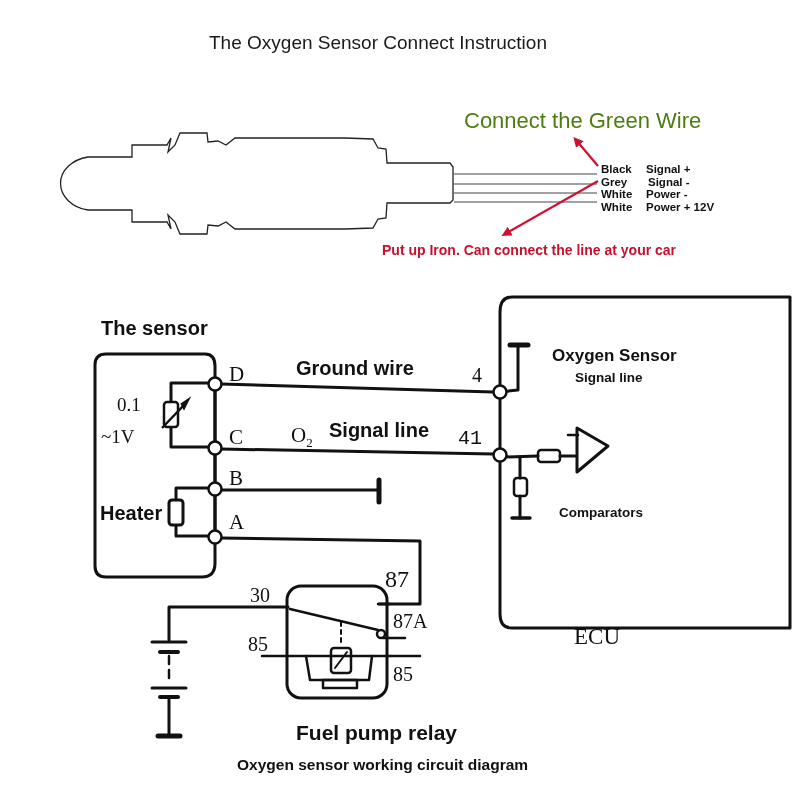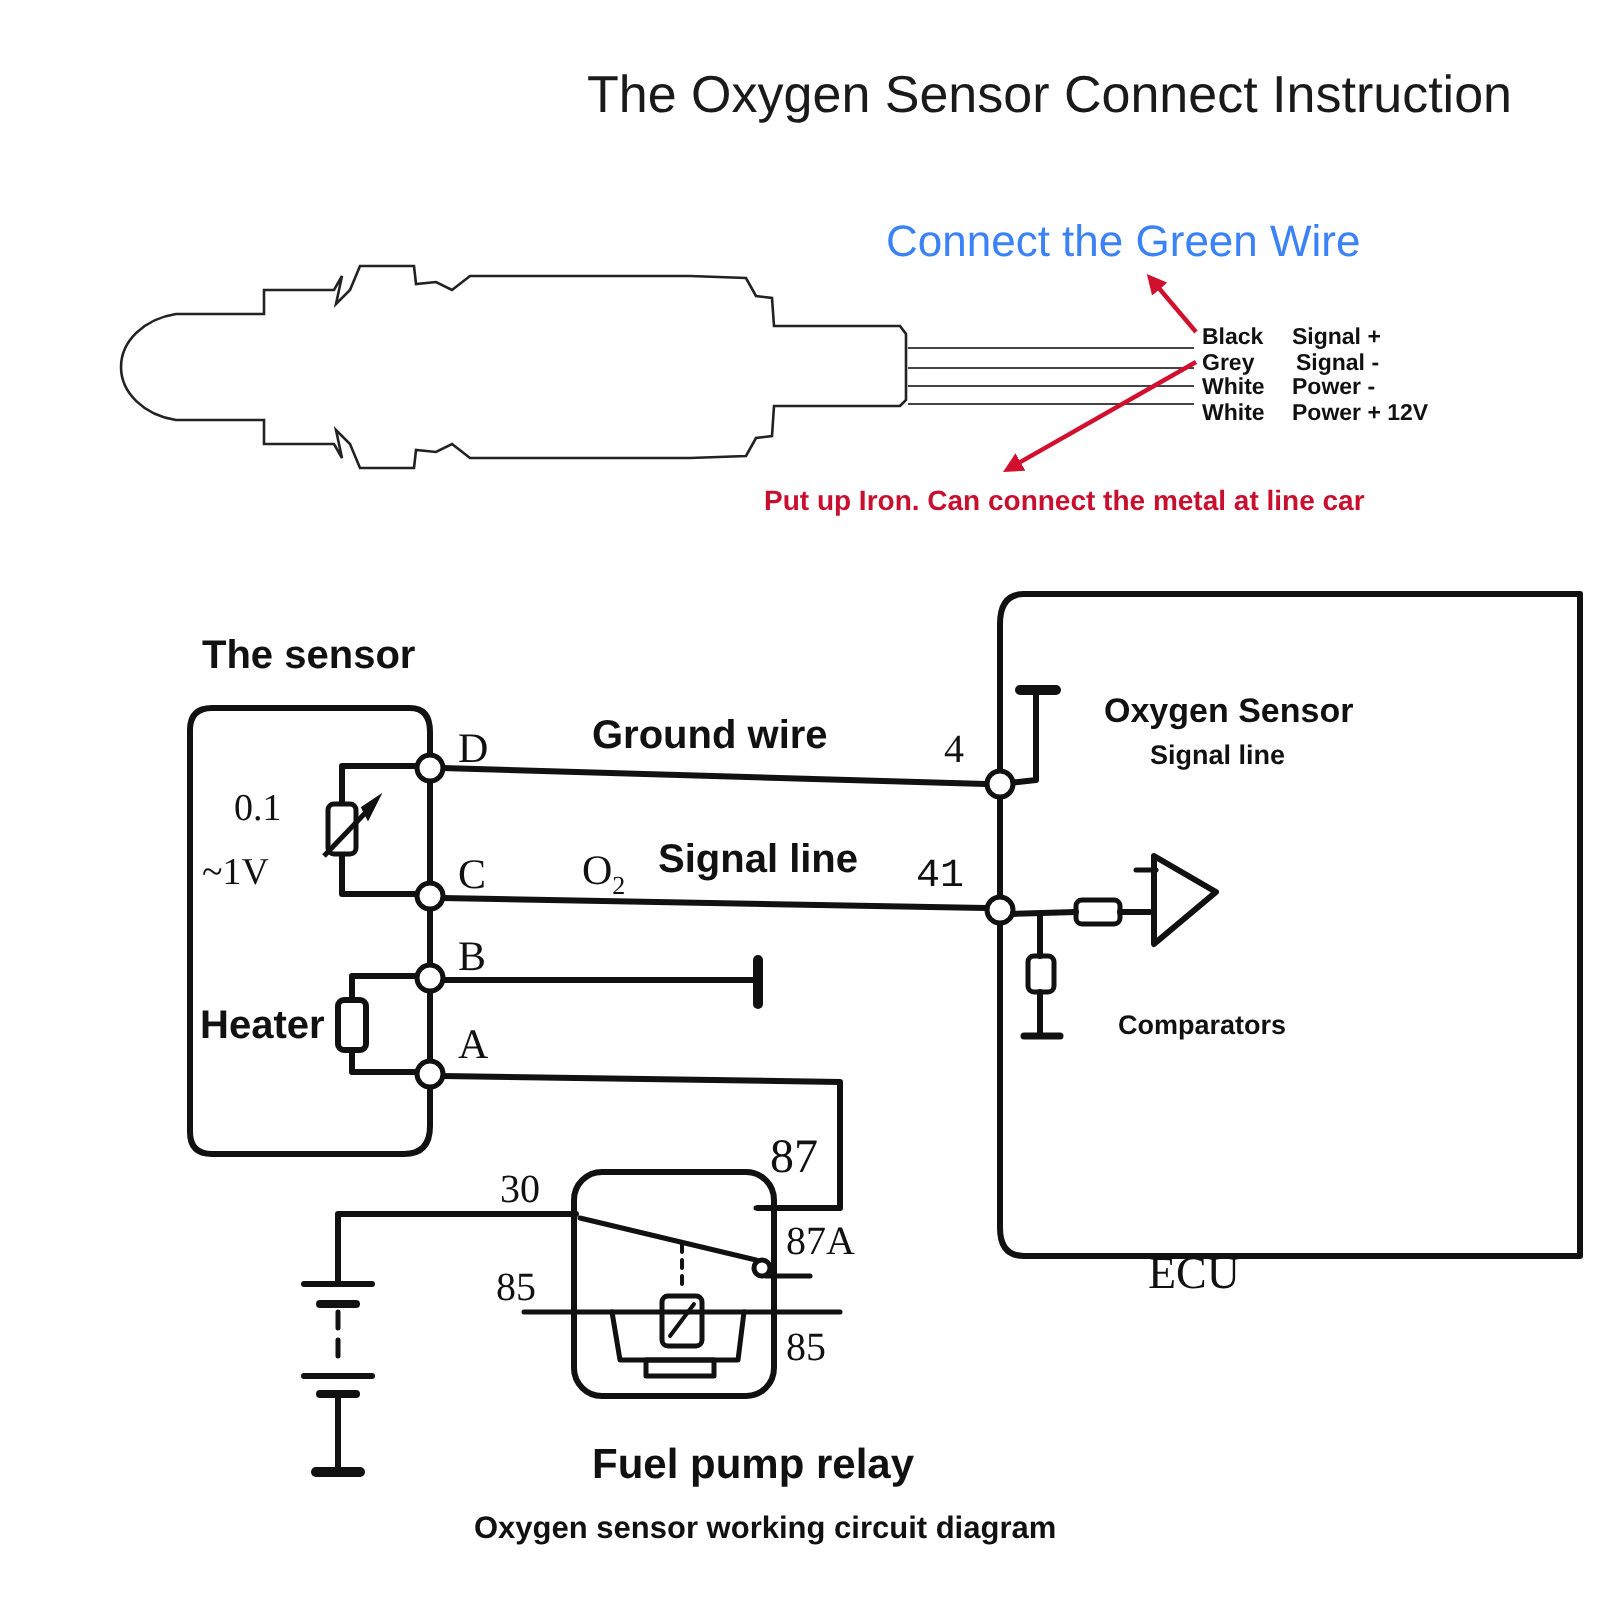--- a/index.html
+++ b/index.html
@@ -1,20 +1,20 @@
 <!DOCTYPE html>
 <html><head>
 <meta charset="utf-8">
 <style>
   html, body { margin:0; padding:0; background:#ffffff; }
   body { width:800px; height:800px; position:relative; overflow:hidden;
          font-family:"Liberation Sans", sans-serif; color:#111; }
   .abs { position:absolute; white-space:nowrap; }
-  .title { left:0; width:756px; top:32px; text-align:right; font-size:26px; color:#1a1a1a; }
-  .purple { left:443px; top:108px; font-size:22px; color:#3b82f6; }
+  .title { left:0; width:756px; top:32px; text-align:center; font-size:19px; color:#1a1a1a; }
+  .purple { left:464px; top:108px; font-size:22px; color:#4d7c0f; }
   .wire-tbl { font-size:11.5px; font-weight:bold; line-height:12.5px; color:#111; }
   .red-note { left:382px; top:242px; font-size:14px; font-weight:bold; color:#c8102e; }
   .bold { font-weight:bold; }
   .serif { font-family:"Liberation Serif", serif; }
   svg { position:absolute; left:0; top:0; }
 </style>
 </head>
 <body>
 
 <div class="abs title">The Oxygen Sensor Connect Instruction</div>
@@ -126,21 +126,21 @@
   <div>White</div>
   <div>White</div>
 </div>
 <div class="abs wire-tbl" style="left:646px; top:163px;">
   <div>Signal +</div>
   <div style="padding-left:2px">Signal -</div>
   <div>Power -</div>
   <div>Power + 12V</div>
 </div>
 
-<div class="abs red-note">Put up Iron. Can connect the metal at line car</div>
+<div class="abs red-note">Put up Iron. Can connect the line at your car</div>
 
 <div class="abs bold" style="left:101px; top:317px; font-size:20px;">The sensor</div>
 <div class="abs serif" style="left:117px; top:394px; font-size:19px;">0.1</div>
 <div class="abs serif" style="left:101px; top:414px; font-size:19px;margin-top:12px;">~1V</div>
 <div class="abs bold" style="left:100px; top:502px; font-size:20px;">Heater</div>
 
 <div class="abs serif" style="left:229px; top:362px; font-size:21px;">D</div>
 <div class="abs serif" style="left:229px; top:425px; font-size:21px;">C</div>
 <div class="abs serif" style="left:229px; top:466px; font-size:21px;">B</div>
 <div class="abs serif" style="left:229px; top:510px; font-size:21px;">A</div>

